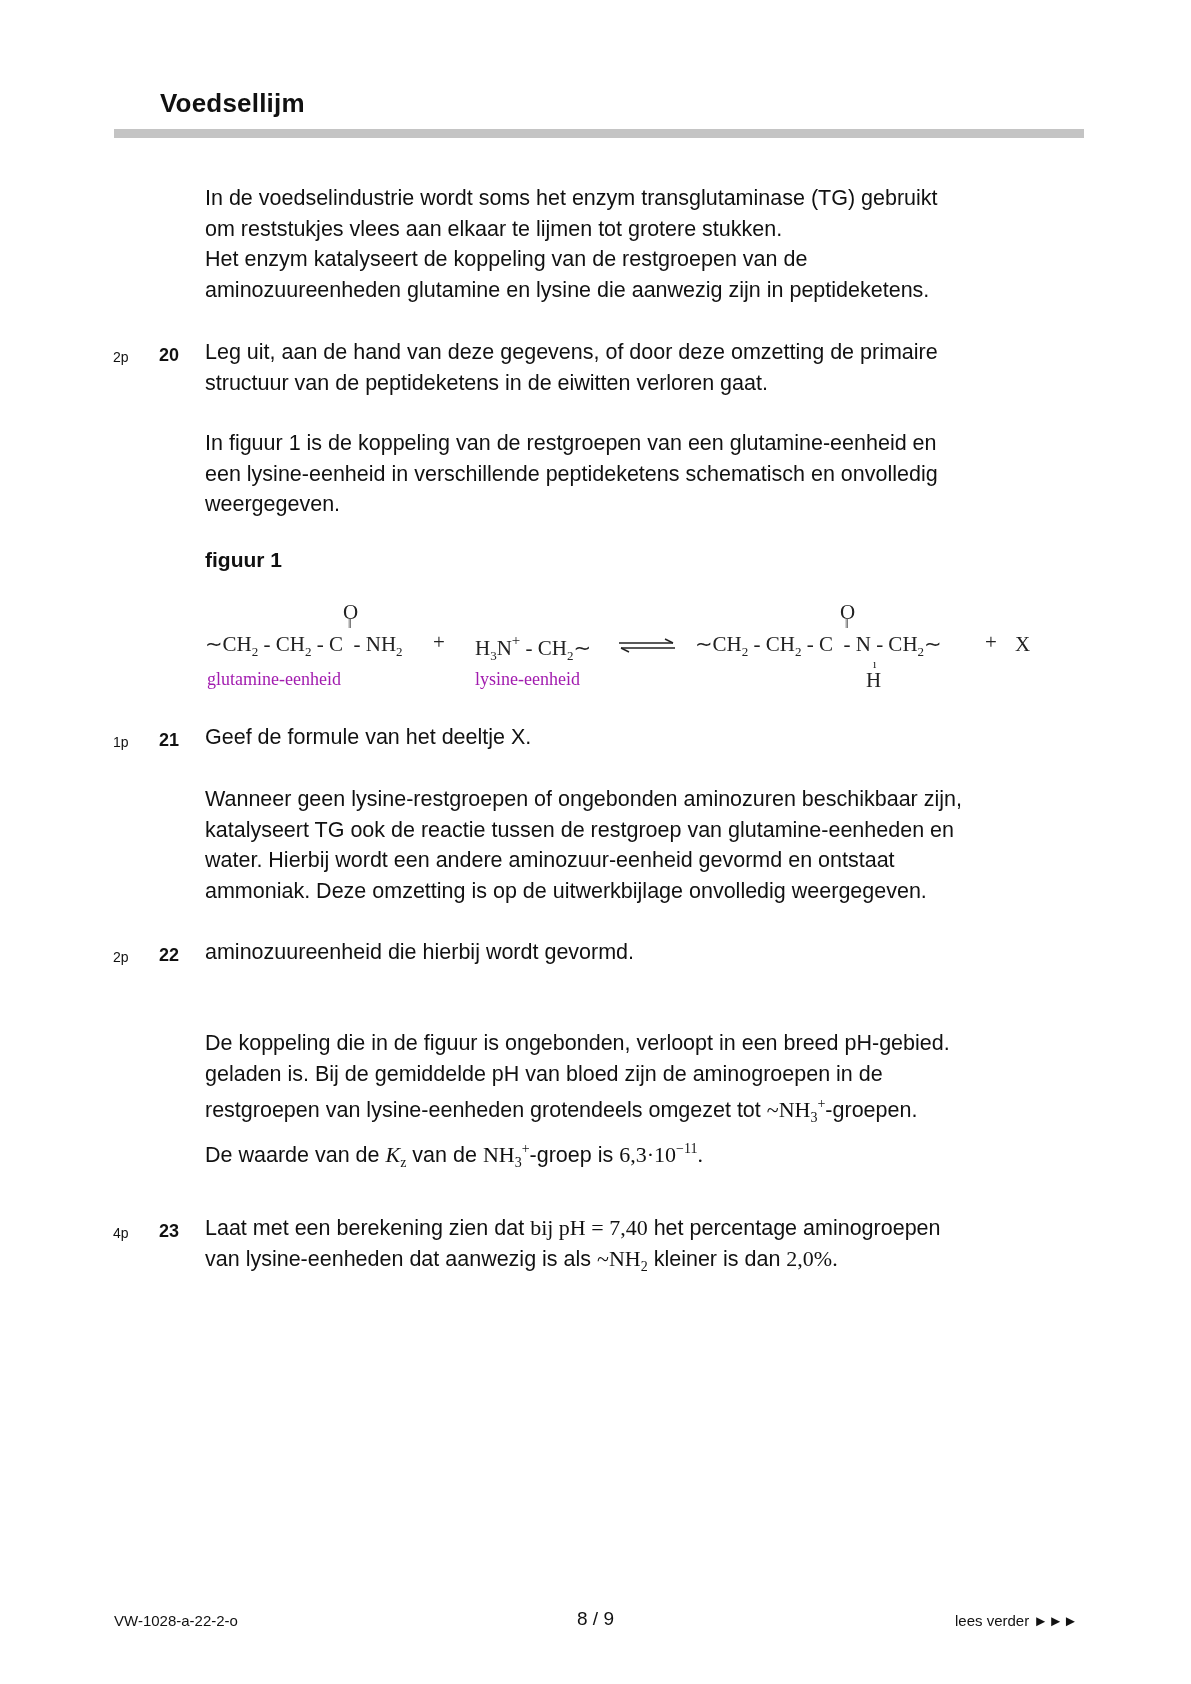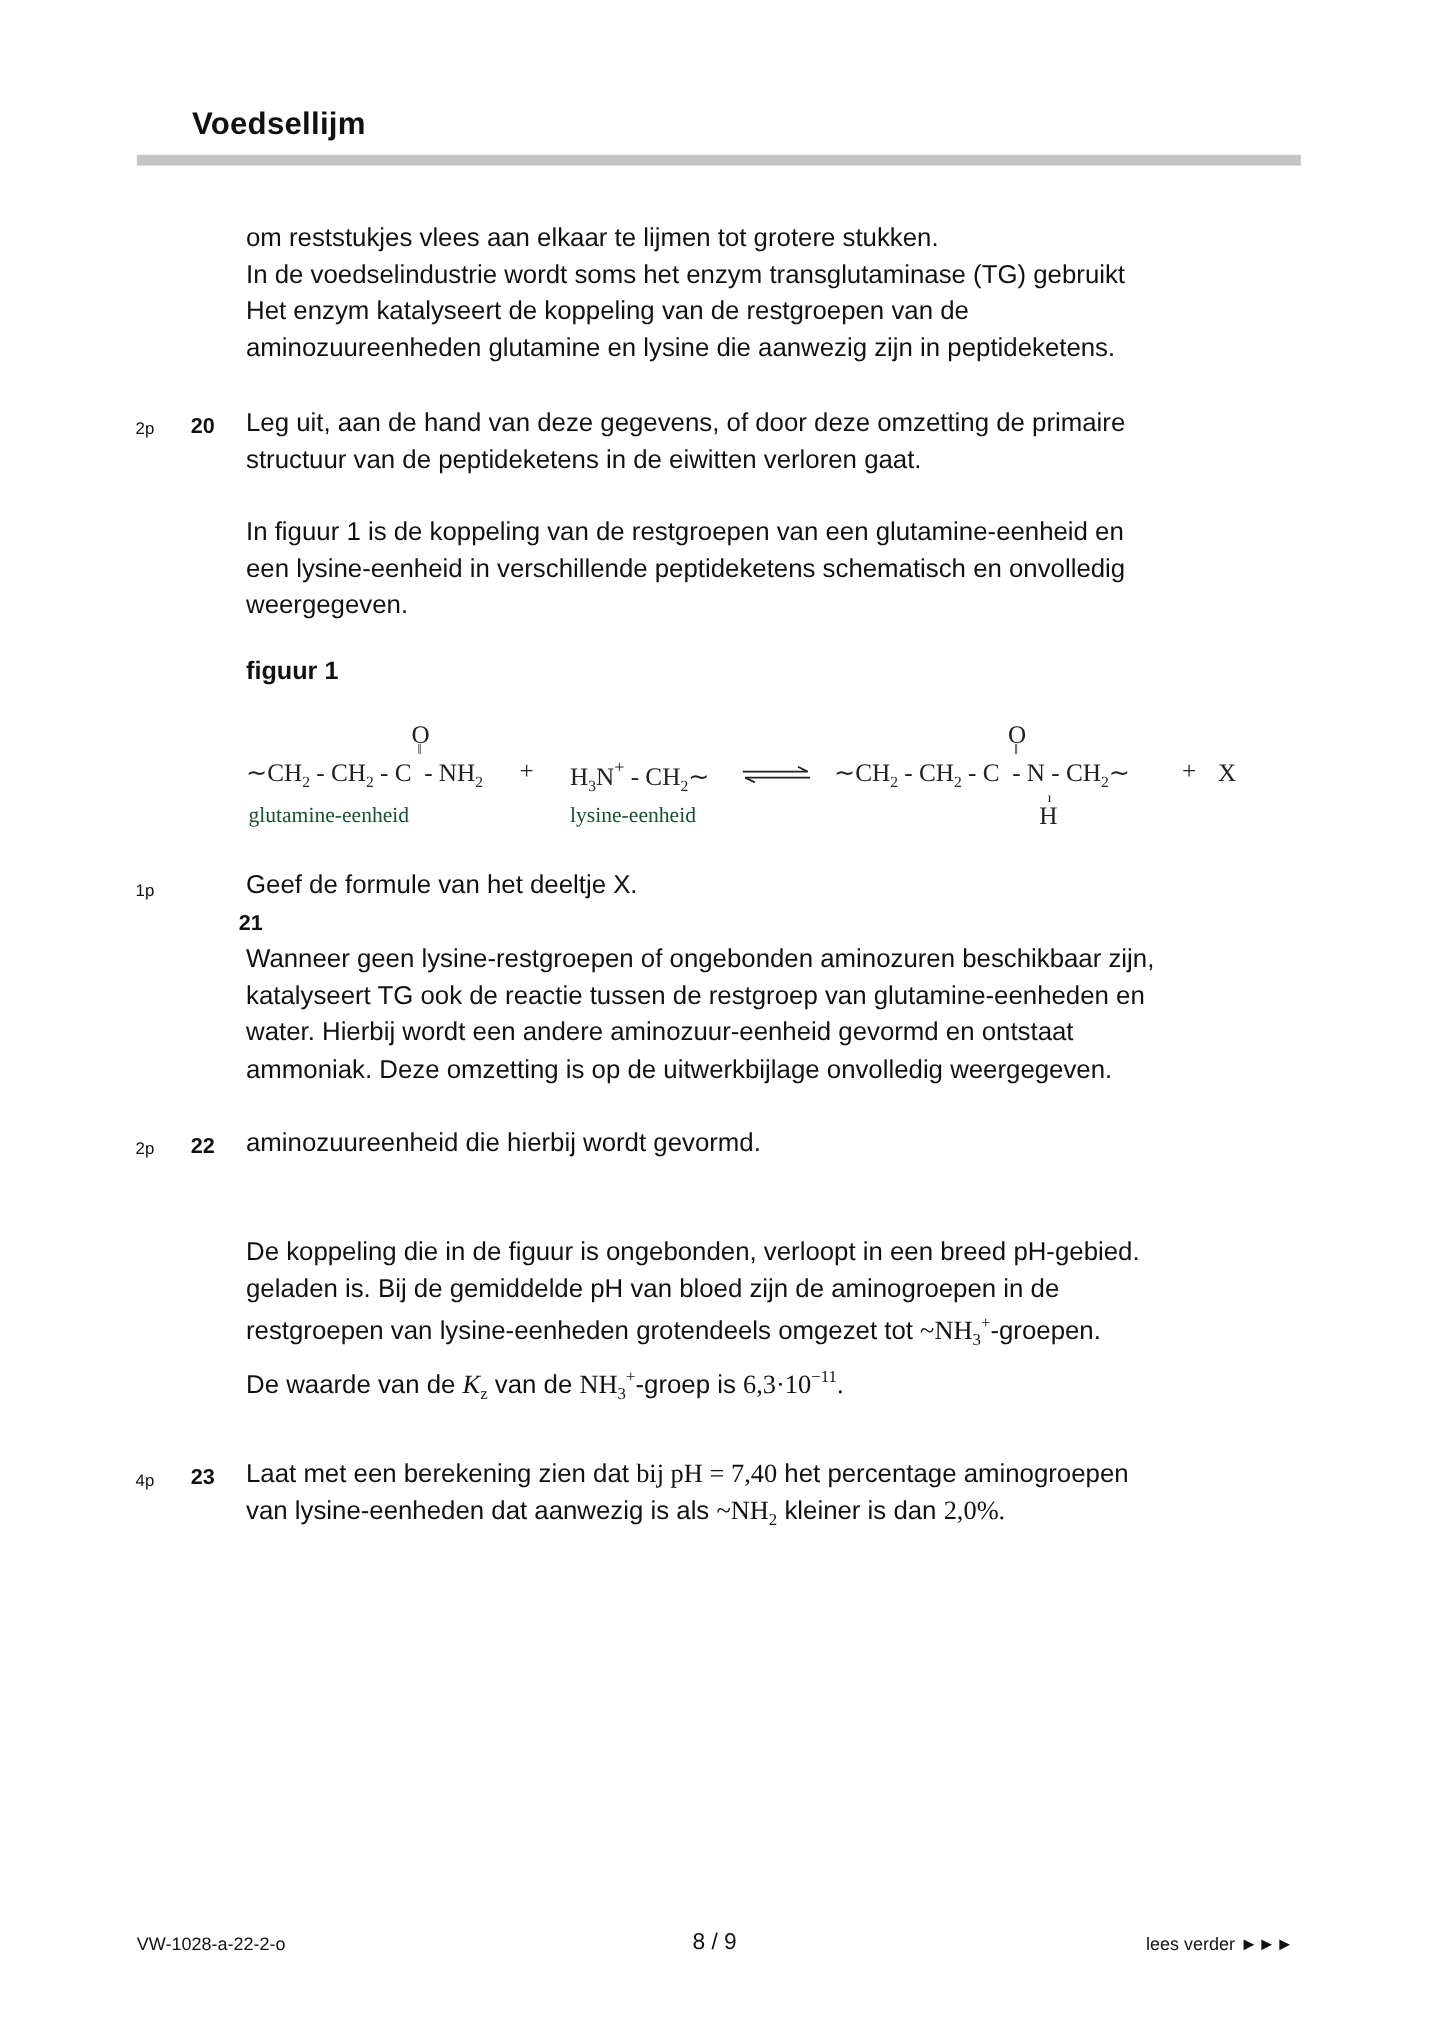--- a/index.html
+++ b/index.html
@@ -9,33 +9,33 @@
   .para { position: absolute; left: 205px; width: 900px; font-size: 21.5px; line-height: 30.5px; }
   .para div { white-space: nowrap; }
   .q-points { position: absolute; left: 113px; font-size: 14px; }
   .q-num { position: absolute; left: 159px; font-size: 18px; font-weight: bold; }
   .fig-label { position: absolute; left: 205px; top: 548px; font-size: 21px; font-weight: bold; }
   .chem { font-family: "Liberation Serif", serif; font-size: 22px; }
   .sub { font-size: 14px; vertical-align: -5px; }
   .sup { font-size: 14px; vertical-align: 9px; }
   .eq { position: absolute; font-family: "Liberation Serif", serif; font-size: 21px; color: #222; }
   .eq .sub { font-size: 13px; vertical-align: -5px; }
-  .eq-label { position: absolute; font-family: "Liberation Serif", serif; font-size: 18px; color: #14532d; }
+  .eq-label { position: absolute; font-family: "Liberation Serif", serif; font-size: 18px; color: #a21caf; }
   .footer { position: absolute; top: 1612px; font-size: 15px; }
   .footer-center { position: absolute; top: 1608px; left: 0; width: 1191px; text-align: center; font-size: 19px; }
 </style>
 </head>
 <body>
 
 <div class="header-title">Voedsellijm</div>
 <div class="header-rule"></div>
 
 <div class="para" style="top:183px;">
+  <div>In de voedselindustrie wordt soms het enzym transglutaminase (TG) gebruikt</div>
   <div>om reststukjes vlees aan elkaar te lijmen tot grotere stukken.</div>
-  <div>In de voedselindustrie wordt soms het enzym transglutaminase (TG) gebruikt</div>
   <div>Het enzym katalyseert de koppeling van de restgroepen van de</div>
   <div>aminozuureenheden glutamine en lysine die aanwezig zijn in peptideketens.</div>
 </div>
 
 <div class="q-points" style="top:349px;">2p</div>
 <div class="q-num" style="top:345px;">20</div>
 <div class="para" style="top:337px;">
   <div>Leg uit, aan de hand van deze gegevens, of door deze omzetting de primaire</div>
   <div>structuur van de peptideketens in de eiwitten verloren gaat.</div>
 </div>
@@ -77,21 +77,21 @@
   <div class="eq" style="left:873px; top:657px; font-size:12px;">ı</div>
   <div class="eq" style="left:866px; top:668px;">H</div>
   <div class="eq" style="left:985px; top:630px;">+</div>
   <div class="eq" style="left:1015px; top:632px;">X</div>
 
   <div class="eq-label" style="left:207px; top:669px;">glutamine-eenheid</div>
   <div class="eq-label" style="left:475px; top:669px;">lysine-eenheid</div>
 </div>
 
 <div class="q-points" style="top:734px;">1p</div>
-<div class="q-num" style="top:759px;margin-left:40px;">21</div>
+<div class="q-num" style="top:730px;">21</div>
 <div class="para" style="top:722px;">
   <div>Geef de formule van het deeltje X.</div>
 </div>
 
 <div class="para" style="top:784px;">
   <div>Wanneer geen lysine-restgroepen of ongebonden aminozuren beschikbaar zijn,</div>
   <div>katalyseert TG ook de reactie tussen de restgroep van glutamine-eenheden en</div>
   <div>water. Hierbij wordt een andere aminozuur-eenheid gevormd en ontstaat</div>
   <div>ammoniak. Deze omzetting is op de uitwerkbijlage onvolledig weergegeven.</div>
 </div>

